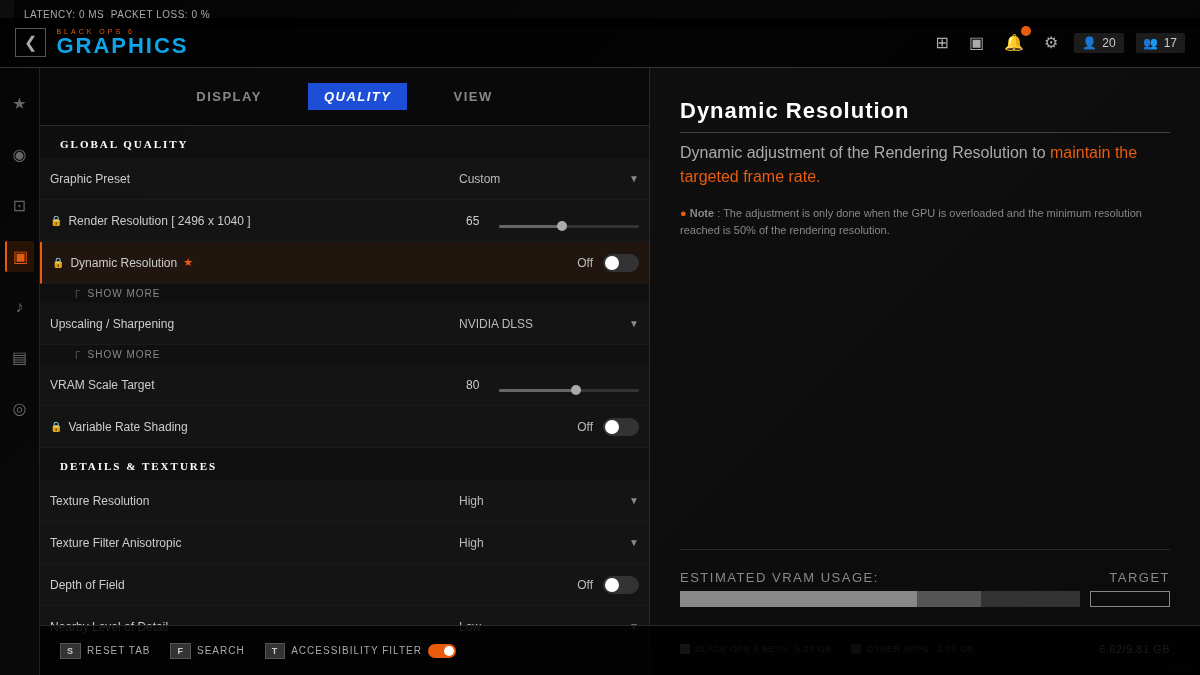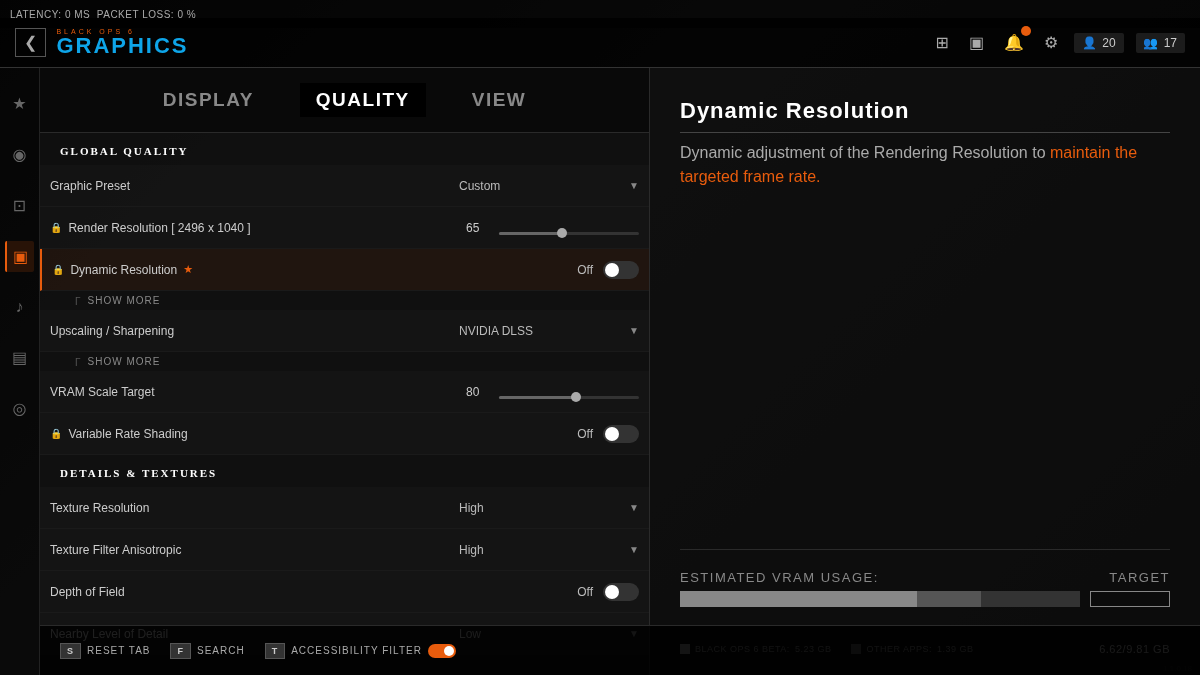--- a/index.html
+++ b/index.html
@@ -16,21 +16,21 @@
     .bg-overlay {
       position: absolute;
       inset: 0;
       background: linear-gradient(135deg, #0d0d0d 0%, #1c1c1c 40%, #111 100%);
       z-index: 0;
     }
     
     .status-bar {
       position: absolute;
       top: 0;
-      left: 0;
+      left: 14px;
       right: 0;
       height: 18px;
       background: rgba(0,0,0,0.7);
       display: flex;
       align-items: center;
       padding: 14px 10px;
       font-size: 10px;
       color: #aaa;
       z-index: 10;
       letter-spacing: 0.5px;
@@ -167,31 +167,32 @@
     .tab-bar {
       display: flex;
       align-items: center;
       justify-content: center;
       gap: 30px;
       padding: 15px 0;
       border-bottom: 1px solid #2a2a2a;
       background: rgba(0,0,0,0.4);
     }
     .tab-item {
-      font-size: 19px;
+      font-size: 13px;
       font-weight: 700;
       letter-spacing: 1.5px;
       text-transform: uppercase;
       color: #888;
       cursor: pointer;
       padding: 6px 16px;
     }
     .tab-item.active {
-      background: #000000;
+      background: #1d4ed8;
       color: #fff;
+      font-style: italic;
     }
     
     .settings-scroll {
       flex: 1;
       overflow-y: auto;
       overflow-x: hidden;
       padding: 0;
     }
     .settings-scroll::-webkit-scrollbar { width: 4px; }
     .settings-scroll::-webkit-scrollbar-track { background: #111; }
@@ -656,20 +657,25 @@
       </div>
 
     </div>
   </div>
 
   <div class="info-panel">
     <div class="info-title">Dynamic Resolution</div>
     <div class="info-desc">
       <span>Dynamic adjustment of the Rendering Resolution to</span>
       <span class="highlight">maintain the targeted frame rate.</span>
+    </div>
+    <div class="info-note">
+      <span class="bullet">● </span>
+      <strong>Note</strong>
+      <span>: The adjustment is only done when the GPU is overloaded and the minimum resolution reached is 50% of the rendering resolution.</span>
     </div>
 
     <div class="vram-section">
       <div class="vram-labels">
         <span class="vram-label">ESTIMATED VRAM USAGE:</span>
         <span class="vram-label">TARGET</span>
       </div>
       <div style="display:flex; gap: 4px; margin-bottom: 8px;">
         <div style="display:flex; flex: 9.81; gap:0;">
           <div class="vram-bar black-ops"></div>

